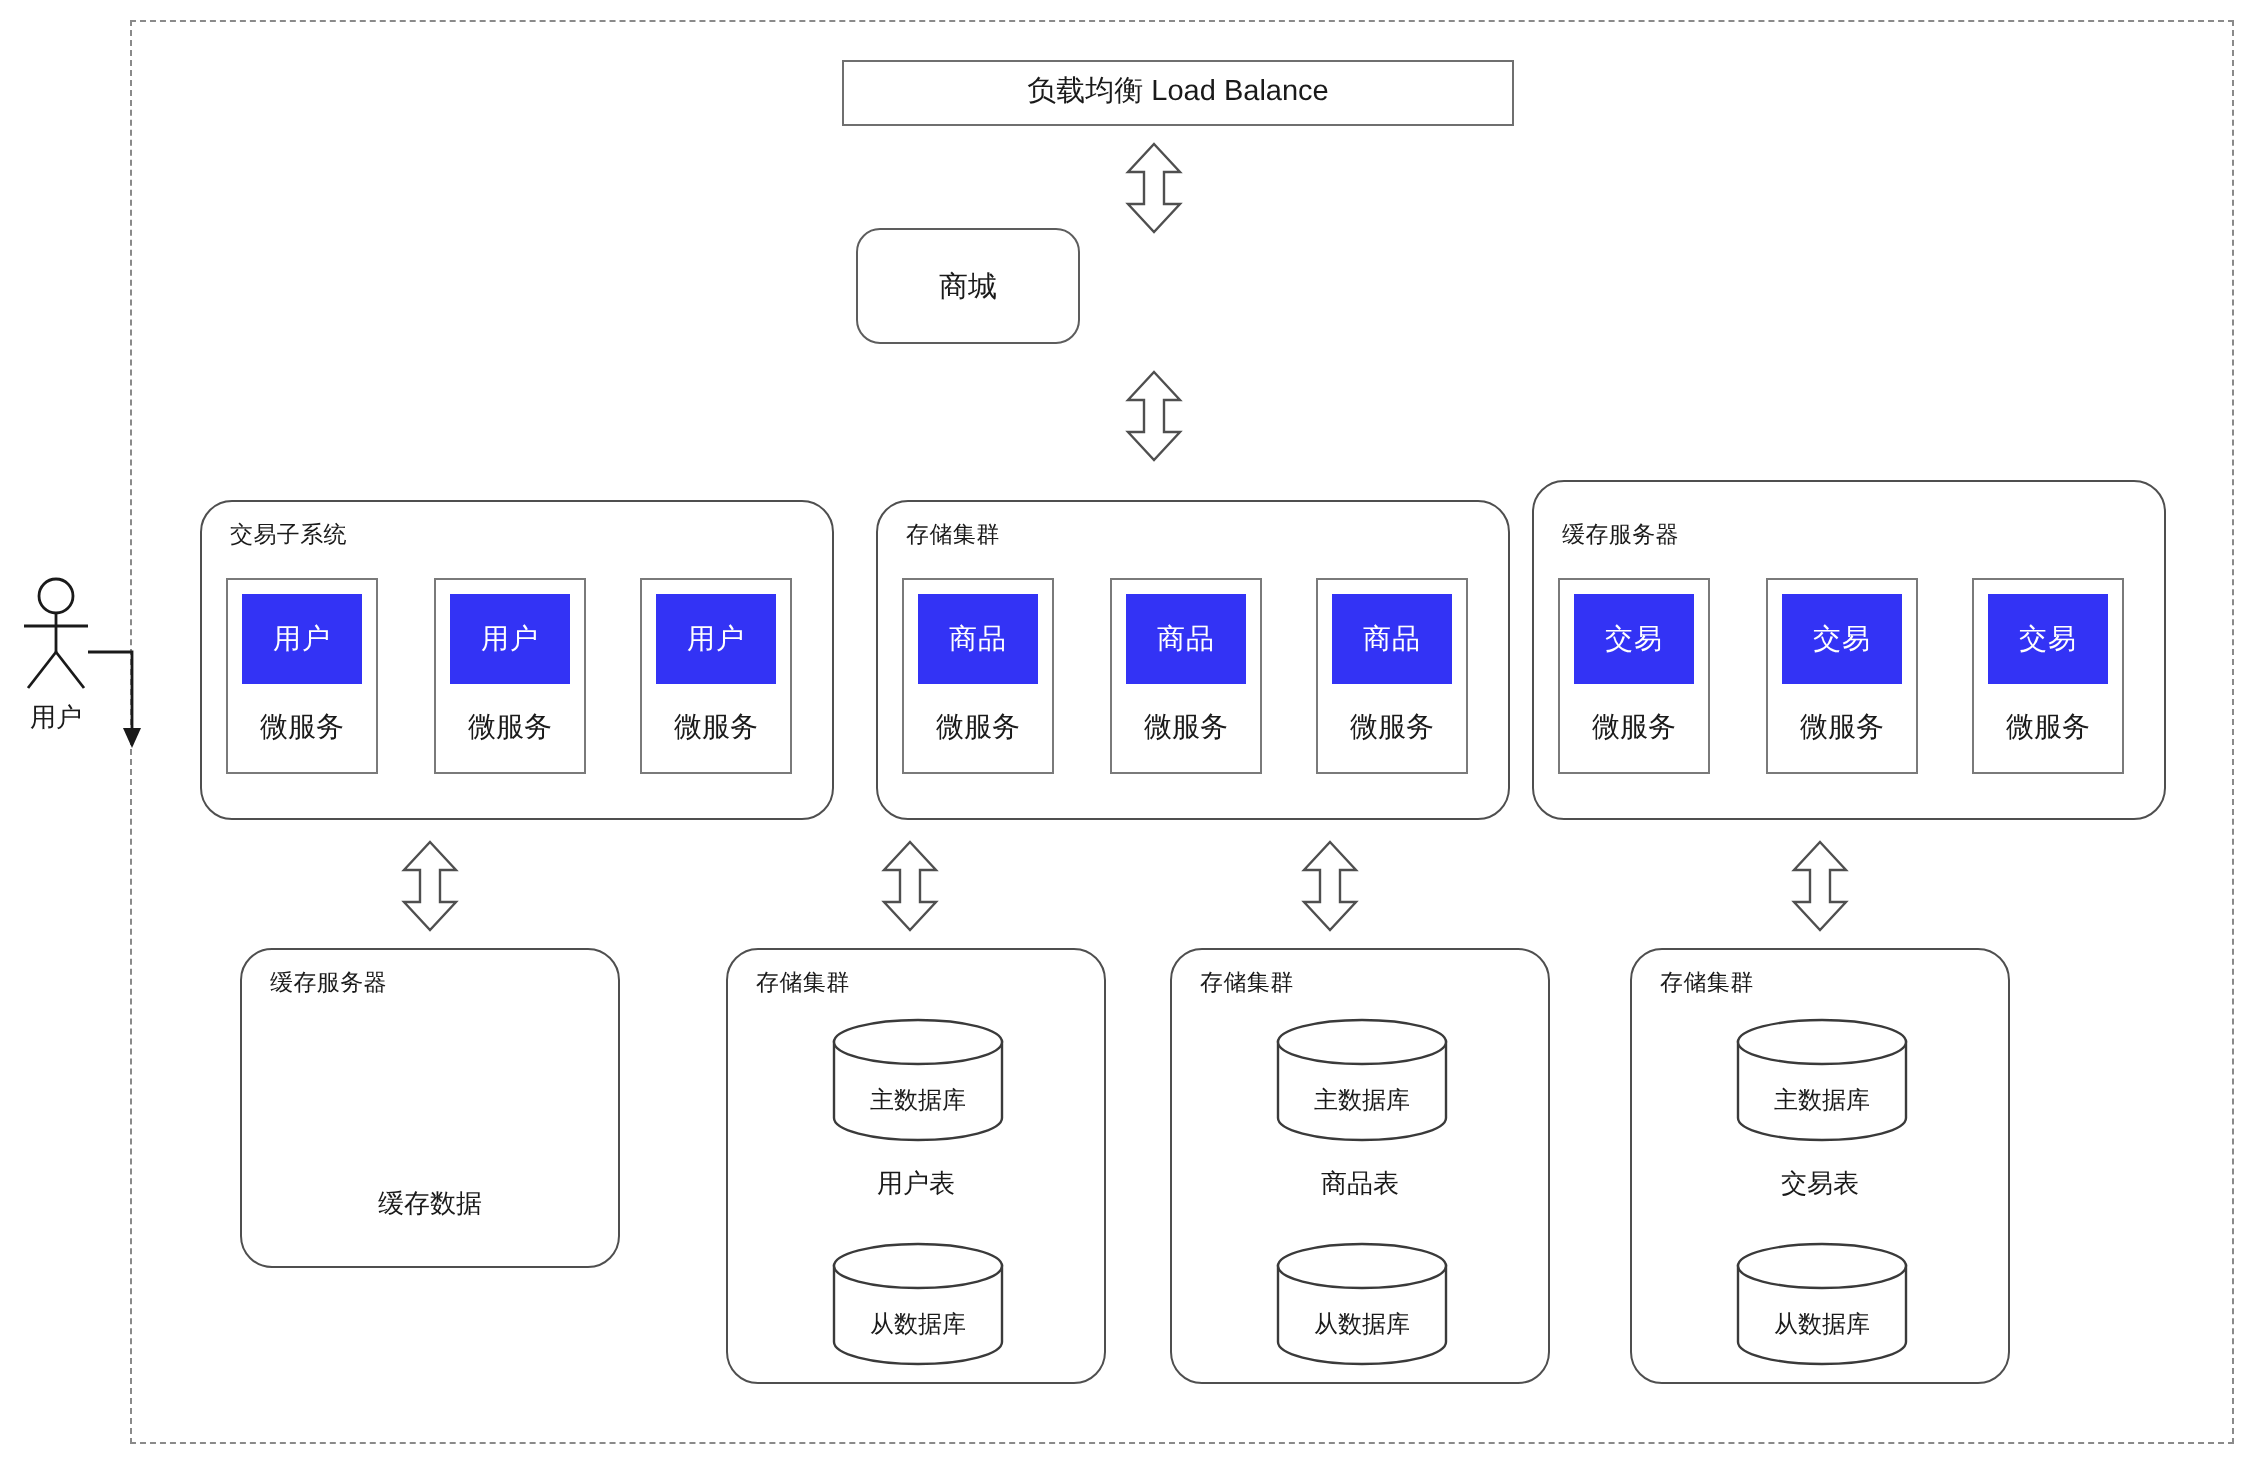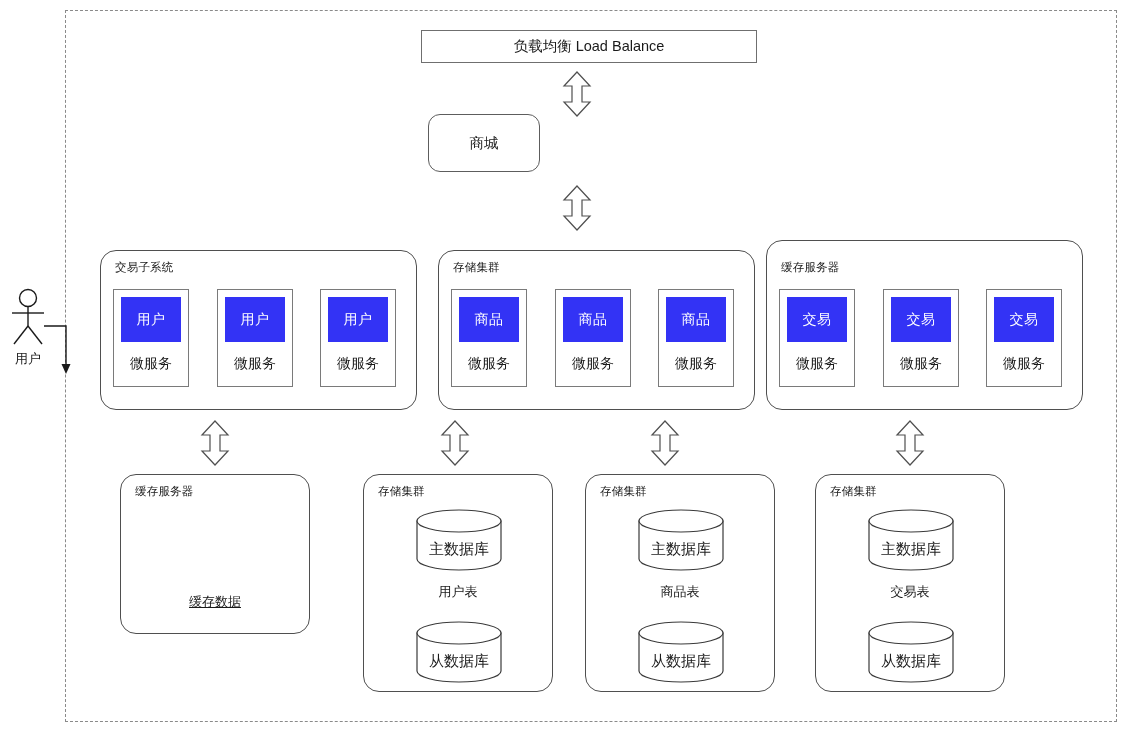--- a/index.html
+++ b/index.html
@@ -104,21 +104,21 @@
     position: absolute;
     width: 72px;
     height: 62px;
   }
   .cylinder svg { display: block; width: 100%; height: 100%; }
   .cyl-text {
     position: absolute;
     left: 0; right: 0;
     bottom: 12px;
     text-align: center;
-    font-size: 15px;
+    font-size: 12px;
     color: #1a1a1a;
     white-space: nowrap;
   }
   .cyl-wide { width: 86px; }
 
   
   .node-caption {
     position: absolute;
     text-align: center;
     font-size: 13px;
@@ -253,21 +253,21 @@
     </svg>
   </div>
   <div class="block-arrow" style="left:895px; top:420px; width:30px; height:46px;">
     <svg viewBox="0 0 30 46" preserveAspectRatio="none">
       <path d="M15 1 L28 15 L20 15 L20 31 L28 31 L15 45 L2 31 L10 31 L10 15 L2 15 Z" fill="#ffffff" stroke="#4f4f4f" stroke-width="1.2"></path>
     </svg>
   </div>
 
   <div class="abs cluster" style="left:120px; top:474px; width:190px; height:160px;">
     <div class="cluster-title">缓存服务器</div>
-    <div class="node-caption" style="left:0; right:0; top:118px;text-decoration:underline;">缓存数据</div>
+    <div class="node-caption" style="left:0; right:0; top:118px;">缓存数据</div>
   </div>
 
   <div class="abs cluster" style="left:363px; top:474px; width:190px; height:218px;">
     <div class="cluster-title">存储集群</div>
     <div class="cylinder cyl-wide" style="left:52px; top:34px; width:86px; height:62px;">
       <svg viewBox="0 0 86 62" preserveAspectRatio="none">
         <path d="M1 12 L1 50 A42 11 0 0 0 85 50 L85 12 Z" fill="#ffffff" stroke="#3a3a3a" stroke-width="1.2"></path>
         <ellipse cx="43" cy="12" rx="42" ry="11" fill="#ffffff" stroke="#3a3a3a" stroke-width="1.2"></ellipse>
       </svg>
       <div class="cyl-text">主数据库</div>

